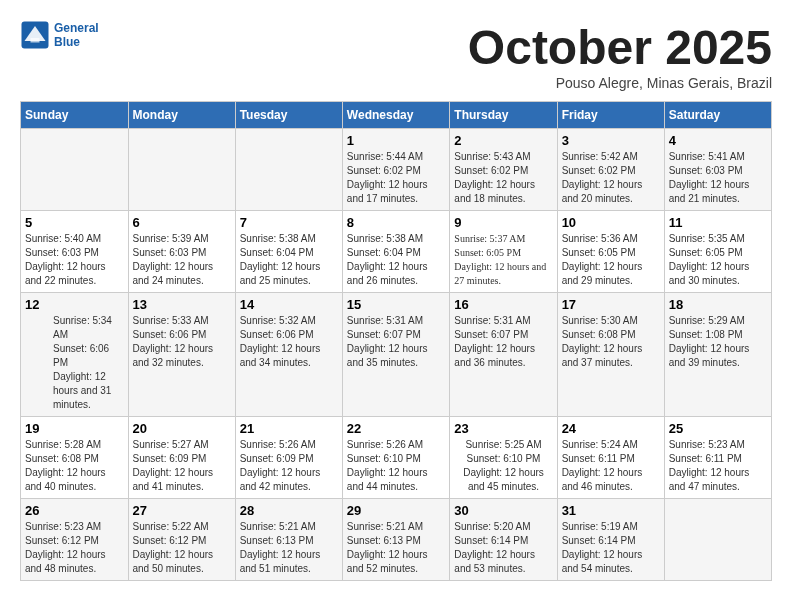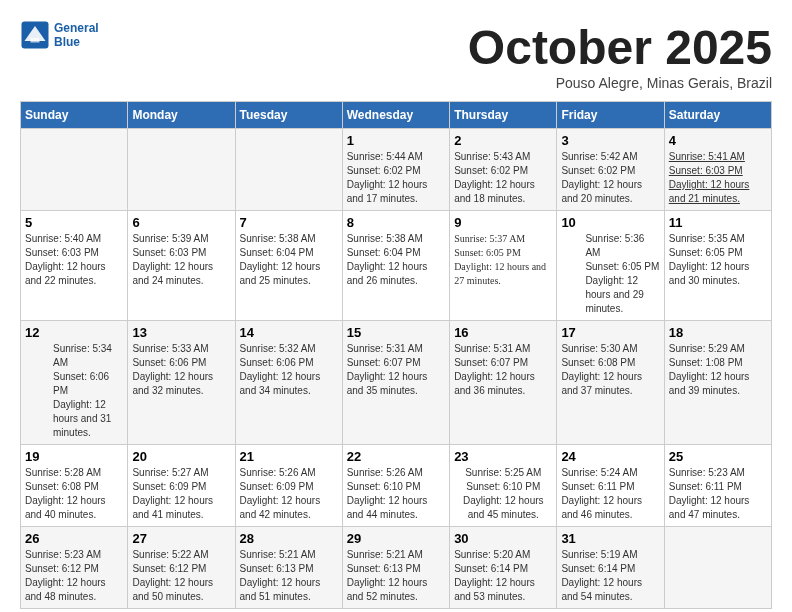--- a/index.html
+++ b/index.html
@@ -138,21 +138,21 @@
 Daylight: 12 hours and 18 minutes.</div>
         </td>
         <td>
           <div class="day-num">3</div>
           <div class="day-info" style="white-space: pre-line;">Sunrise: 5:42 AM
 Sunset: 6:02 PM
 Daylight: 12 hours and 20 minutes.</div>
         </td>
         <td>
           <div class="day-num">4</div>
-          <div class="day-info" style="white-space: pre-line; text-decoration: underline;">Sunrise: 5:41 AM
+          <div class="day-info" style="white-space: pre-line;">Sunrise: 5:41 AM
 Sunset: 6:03 PM
 Daylight: 12 hours and 21 minutes.</div>
         </td>
       </tr>
       <tr>
         <td>
           <div class="day-num">5</div>
           <div class="day-info" style="white-space: pre-line;">Sunrise: 5:40 AM
 Sunset: 6:03 PM
 Daylight: 12 hours and 22 minutes.</div>
@@ -176,21 +176,21 @@
 Daylight: 12 hours and 26 minutes.</div>
         </td>
         <td>
           <div class="day-num">9</div>
           <div class="day-info" style="white-space: pre-line; font-family: Liberation Serif, serif;">Sunrise: 5:37 AM
 Sunset: 6:05 PM
 Daylight: 12 hours and 27 minutes.</div>
         </td>
         <td>
           <div class="day-num">10</div>
-          <div class="day-info" style="white-space: pre-line; margin-left: 24px;">Sunrise: 5:36 AM
+          <div class="day-info" style="white-space: pre-line;">Sunrise: 5:36 AM
 Sunset: 6:05 PM
 Daylight: 12 hours and 29 minutes.</div>
         </td>
         <td>
           <div class="day-num">11</div>
           <div class="day-info" style="white-space: pre-line;">Sunrise: 5:35 AM
 Sunset: 6:05 PM
 Daylight: 12 hours and 30 minutes.</div>
         </td>
       </tr>

